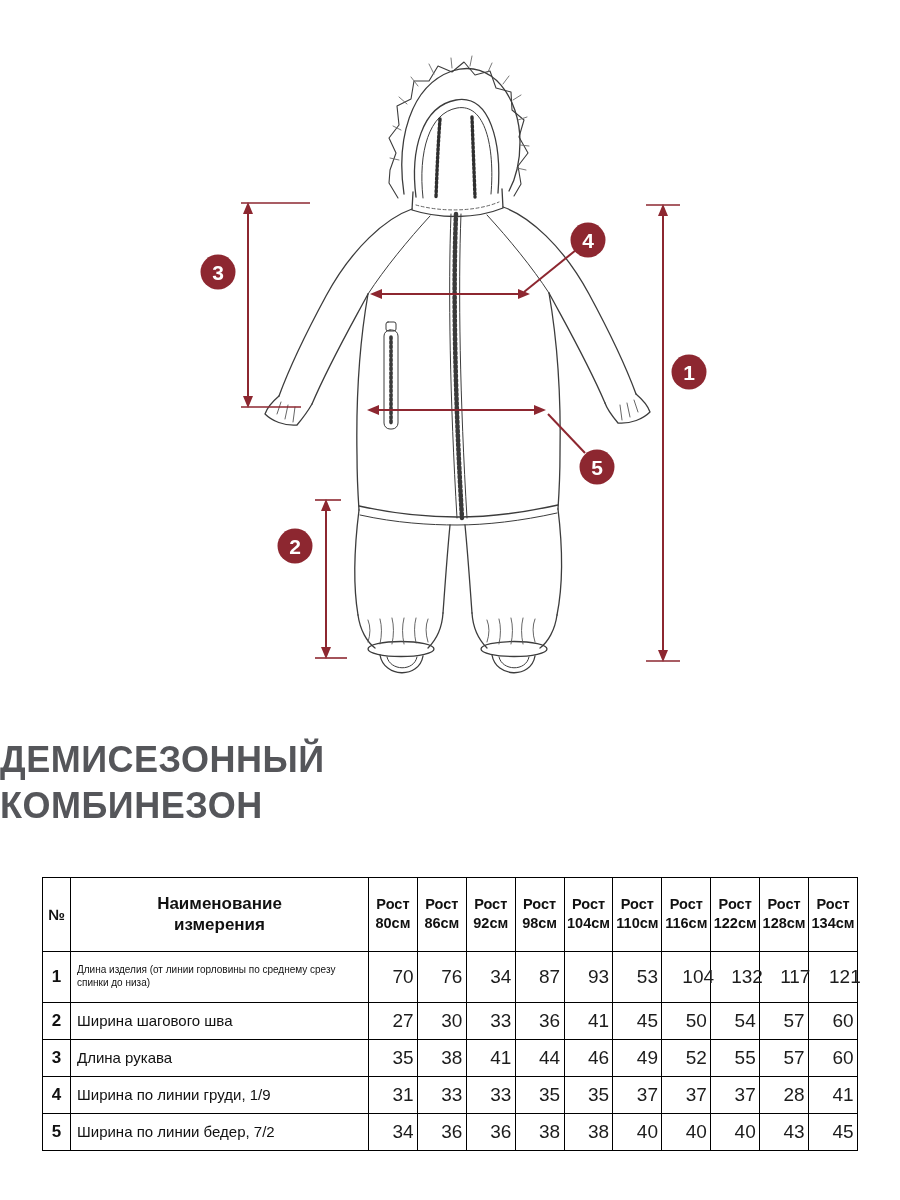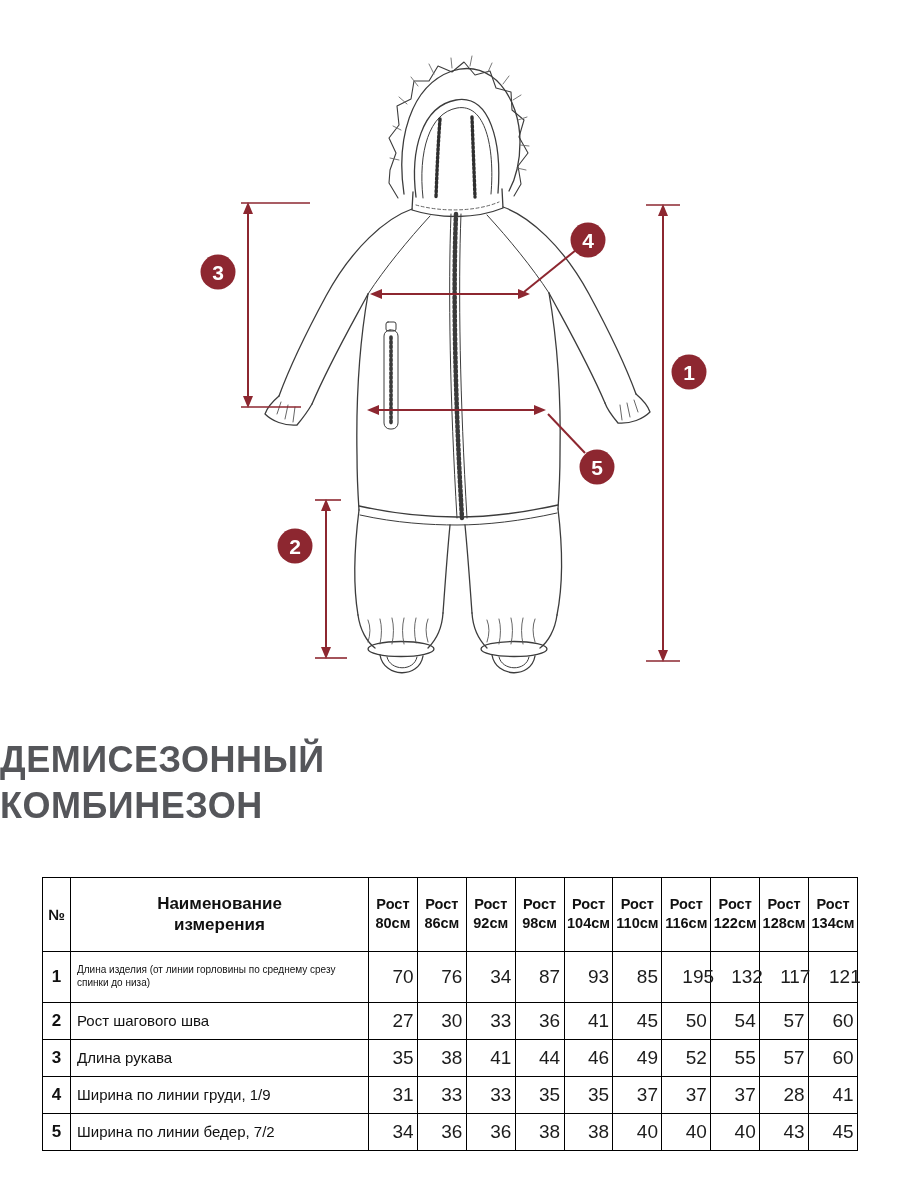--- a/index.html
+++ b/index.html
@@ -232,29 +232,29 @@
       </thead>
       <tbody>
         <tr class="row-1">
           <td class="row-num">1</td>
           <td class="row-name">Длина изделия (от линии горловины по среднему срезу спинки до низа)</td>
           <td class="val">70</td>
           <td class="val">76</td>
           <td class="val">34</td>
           <td class="val">87</td>
           <td class="val">93</td>
-          <td class="val">85</td>
-          <td class="val">195</td>
+          <td class="val">53</td>
+          <td class="val">104</td>
           <td class="val">132</td>
           <td class="val">117</td>
           <td class="val">121</td>
         </tr>
         <tr class="row-2">
           <td class="row-num">2</td>
-          <td class="row-name">Рост шагового шва</td>
+          <td class="row-name">Ширина шагового шва</td>
           <td class="val">27</td>
           <td class="val">30</td>
           <td class="val">33</td>
           <td class="val">36</td>
           <td class="val">41</td>
           <td class="val">45</td>
           <td class="val">50</td>
           <td class="val">54</td>
           <td class="val">57</td>
           <td class="val">60</td>

